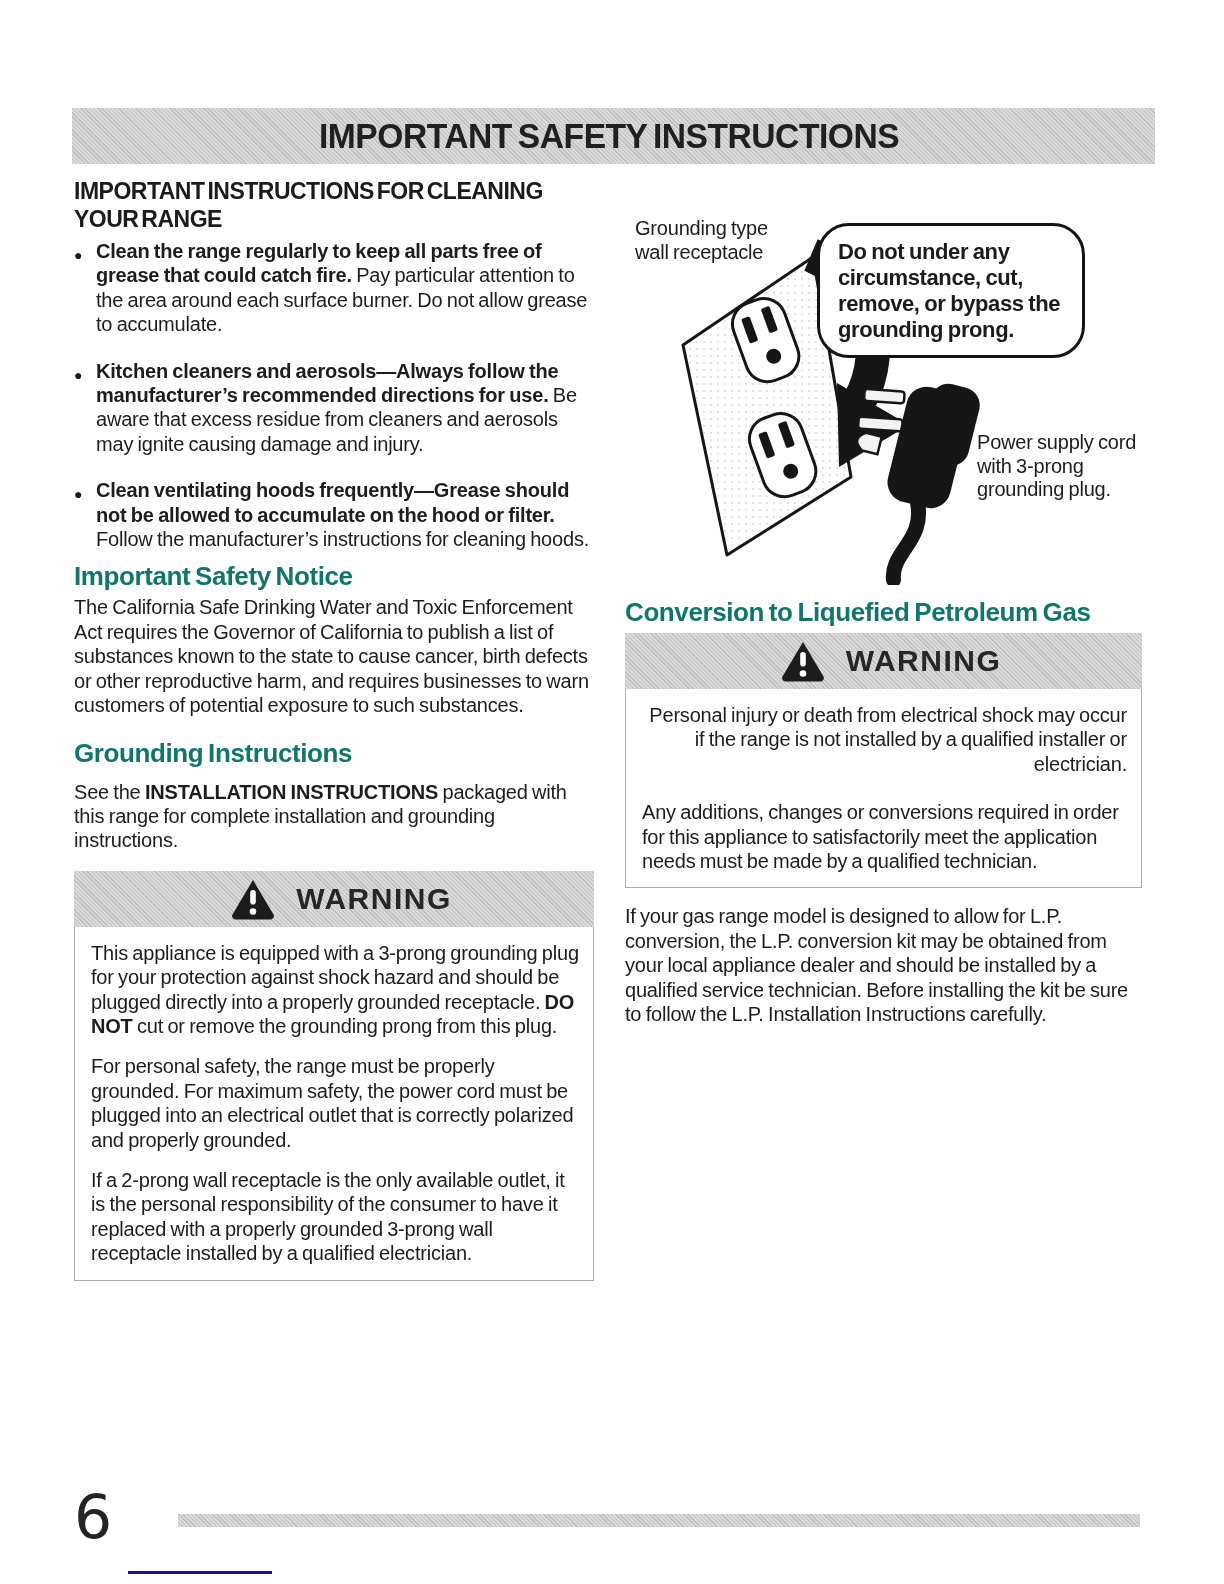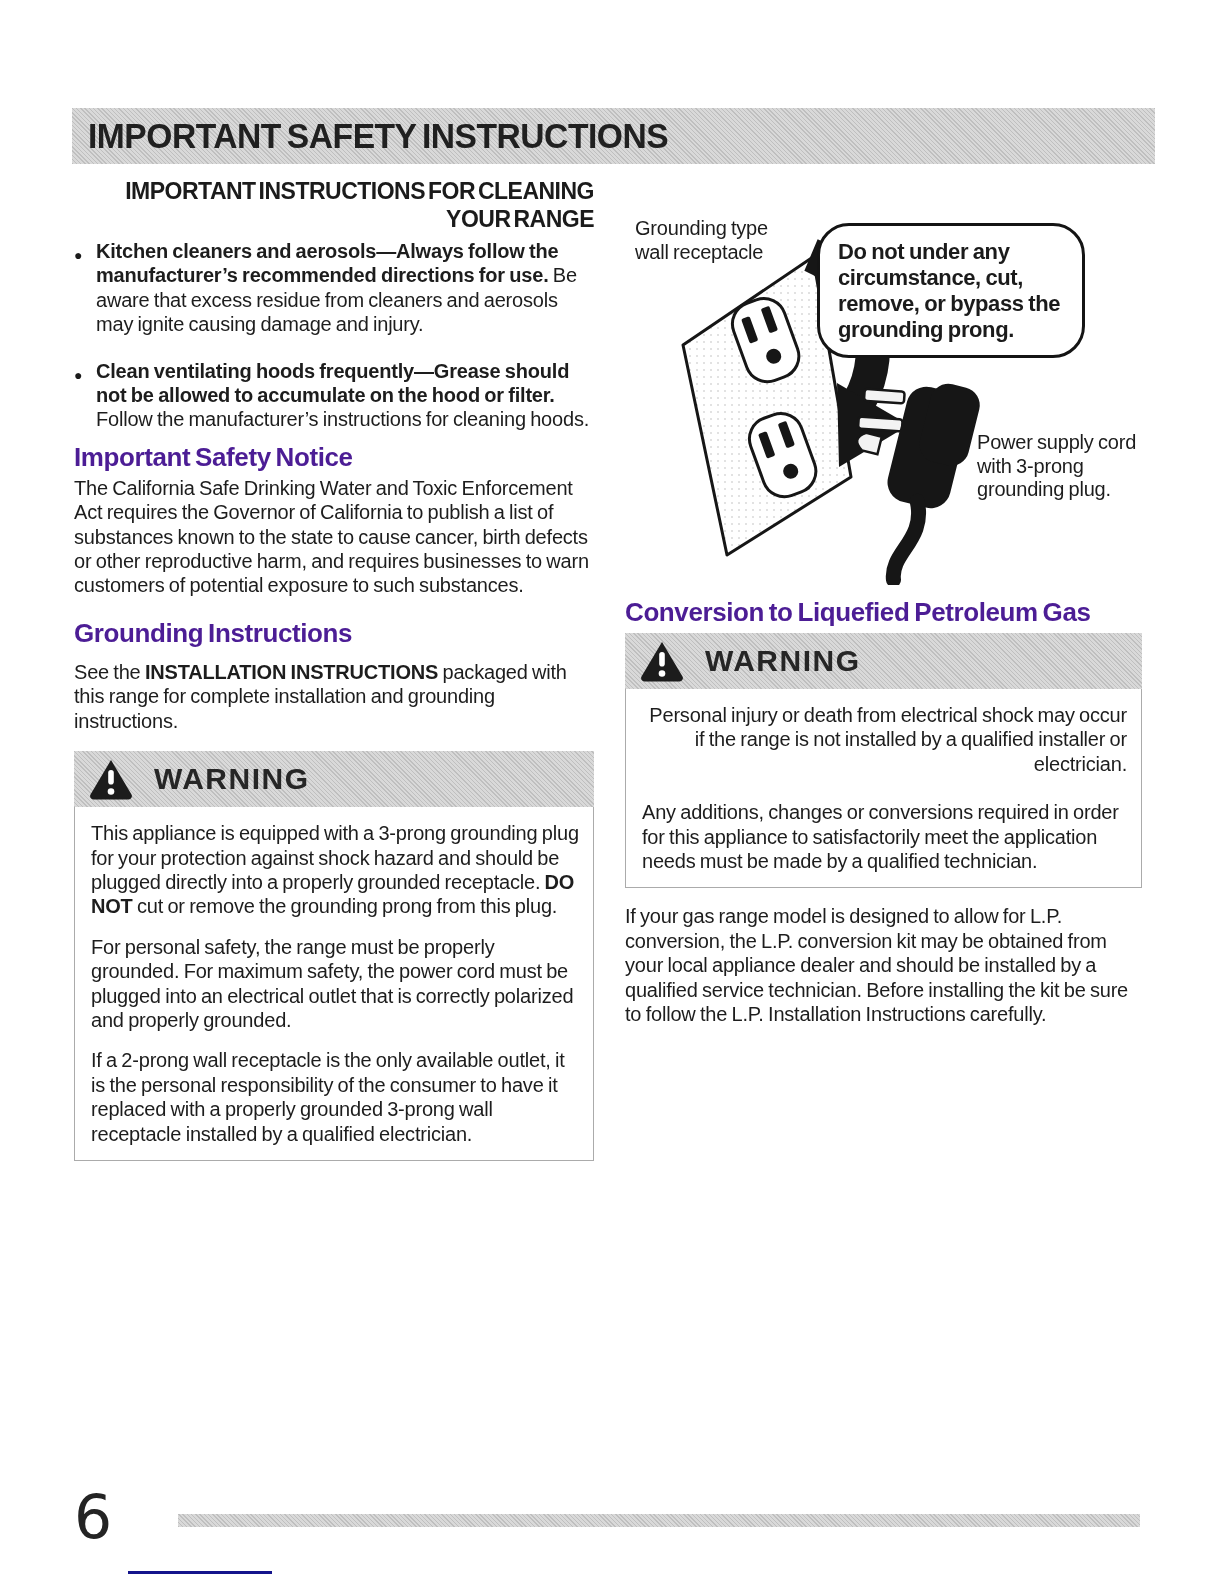--- a/index.html
+++ b/index.html
@@ -4,43 +4,44 @@
 <style>
   html,body{margin:0;padding:0;background:#ffffff;}
   .page{
     position:relative; width:1224px; height:1584px; background:#ffffff;
     font-family:"Liberation Sans","DejaVu Sans",sans-serif;
     color:#1d1d1d; overflow:hidden;
     letter-spacing:-0.2px; word-spacing:-1px;
   }
   .hatch{
     background-image:repeating-linear-gradient(45deg,#bfbfbf 0px,#bfbfbf 1px,#d9d9d9 1px,#d9d9d9 3px);
+    justify-content:center;
   }
   
   .banner{
     position:absolute; left:72px; top:108px; width:1083px; height:56px;
     display:flex; align-items:center;
   }
   .banner h1{
     margin:0 0 0 16px; font-size:35px; font-weight:700; color:#202020;
     letter-spacing:-0.5px; word-spacing:-3px;
     transform:scaleX(0.96); transform-origin:left center; white-space:nowrap;
   }
   
   .col{position:absolute; font-size:20px; line-height:24.4px;}
   .col-left{left:74px; top:178px; width:520px;}
   .col-right{left:625px; top:213px; width:517px;}
   .b{font-weight:700;}
   .h-caps{
     font-size:23px; line-height:27.5px; margin:0 0 6px; font-weight:700;
-    letter-spacing:-0.5px; word-spacing:-3px; color:#1b1b1b;text-align:right;
+    letter-spacing:-0.5px; word-spacing:-3px; color:#1b1b1b;
   }
   .h-sec{
     font-size:26px; line-height:30px; margin:0 0 4px; font-weight:700;
-    letter-spacing:-0.4px; word-spacing:-2px; color:#4c1d95;
+    letter-spacing:-0.4px; word-spacing:-2px; color:#0f766e;
   }
   .bullets{list-style:none; margin:0; padding:0;}
   .bullets li{position:relative; padding-left:22px; margin:0 0 22px;}
   .bullets li:last-child{margin-bottom:10px;}
   .bullets li::before{
     content:"●"; position:absolute; left:0; top:4px; font-size:14px; color:#1b1b1b;
   }
   p{margin:0;}
   .p-notice{margin-bottom:20px;}
   .h-grounding{margin-bottom:12px;}
@@ -89,20 +90,21 @@
 <div class="page">
 
   <header class="banner hatch">
     <h1>IMPORTANT SAFETY INSTRUCTIONS</h1>
   </header>
 
   <section class="col col-left">
     <h2 class="h-caps">IMPORTANT INSTRUCTIONS FOR CLEANING YOUR RANGE</h2>
 
     <ul class="bullets">
+      <li><span class="b">Clean the range regularly to keep all parts free of grease that could catch fire.</span><span> Pay particular attention to the area around each surface burner. Do not allow grease to accumulate.</span></li>
       <li><span class="b">Kitchen cleaners and aerosols—Always follow the manufacturer’s recommended directions for use.</span><span> Be aware that excess residue from cleaners and aerosols may ignite causing damage and injury.</span></li>
       <li><span class="b">Clean ventilating hoods frequently—Grease should not be allowed to accumulate on the hood or filter.</span><span> Follow the manufacturer’s instructions for cleaning hoods.</span></li>
     </ul>
 
     <h2 class="h-sec">Important Safety Notice</h2>
     <p class="p-notice">The California Safe Drinking Water and Toxic Enforcement Act requires the Governor of California to publish a list of substances known to the state to cause cancer, birth defects or other reproductive harm, and requires businesses to warn customers of potential exposure to such substances.</p>
 
     <h2 class="h-sec h-grounding">Grounding Instructions</h2>
     <p class="p-grounding"><span>See the </span><span class="b">INSTALLATION INSTRUCTIONS</span><span> packaged with this range for complete installation and grounding instructions.</span></p>
 

